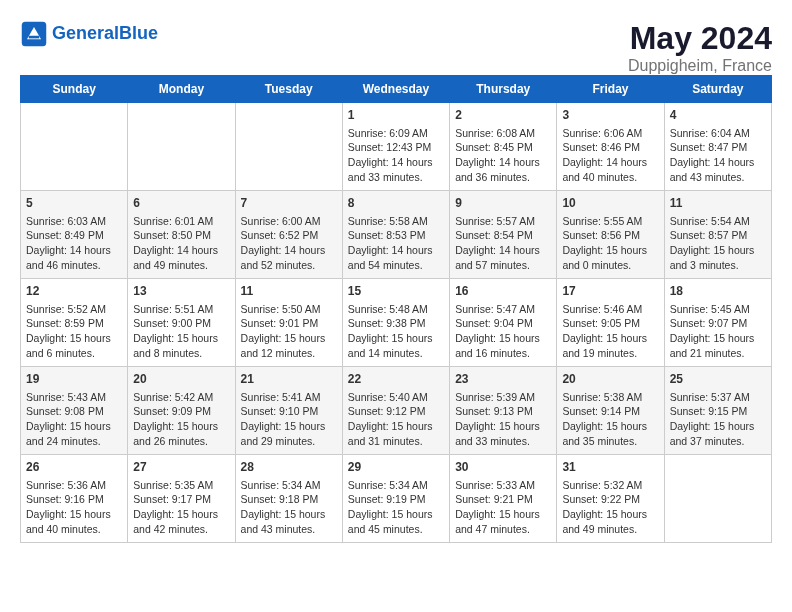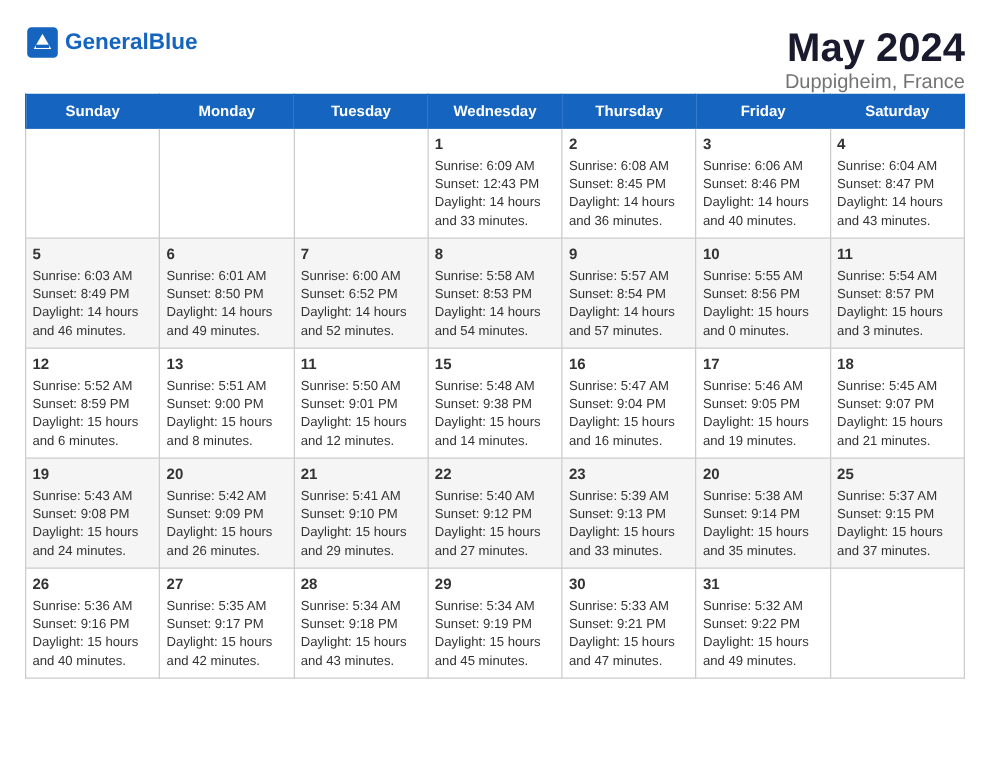--- a/index.html
+++ b/index.html
@@ -271,21 +271,21 @@
           <div>Sunrise: 5:41 AM</div>
           <div>Sunset: 9:10 PM</div>
           <div>Daylight: 15 hours</div>
           <div>and 29 minutes.</div>
         </td>
         <td>
           <span class="day-number">22</span>
           <div>Sunrise: 5:40 AM</div>
           <div>Sunset: 9:12 PM</div>
           <div>Daylight: 15 hours</div>
-          <div>and 27 minutes.</div>
+          <div>and 31 minutes.</div>
         </td>
         <td>
           <span class="day-number">23</span>
           <div>Sunrise: 5:39 AM</div>
           <div>Sunset: 9:13 PM</div>
           <div>Daylight: 15 hours</div>
           <div>and 33 minutes.</div>
         </td>
         <td>
           <span class="day-number">20</span>

